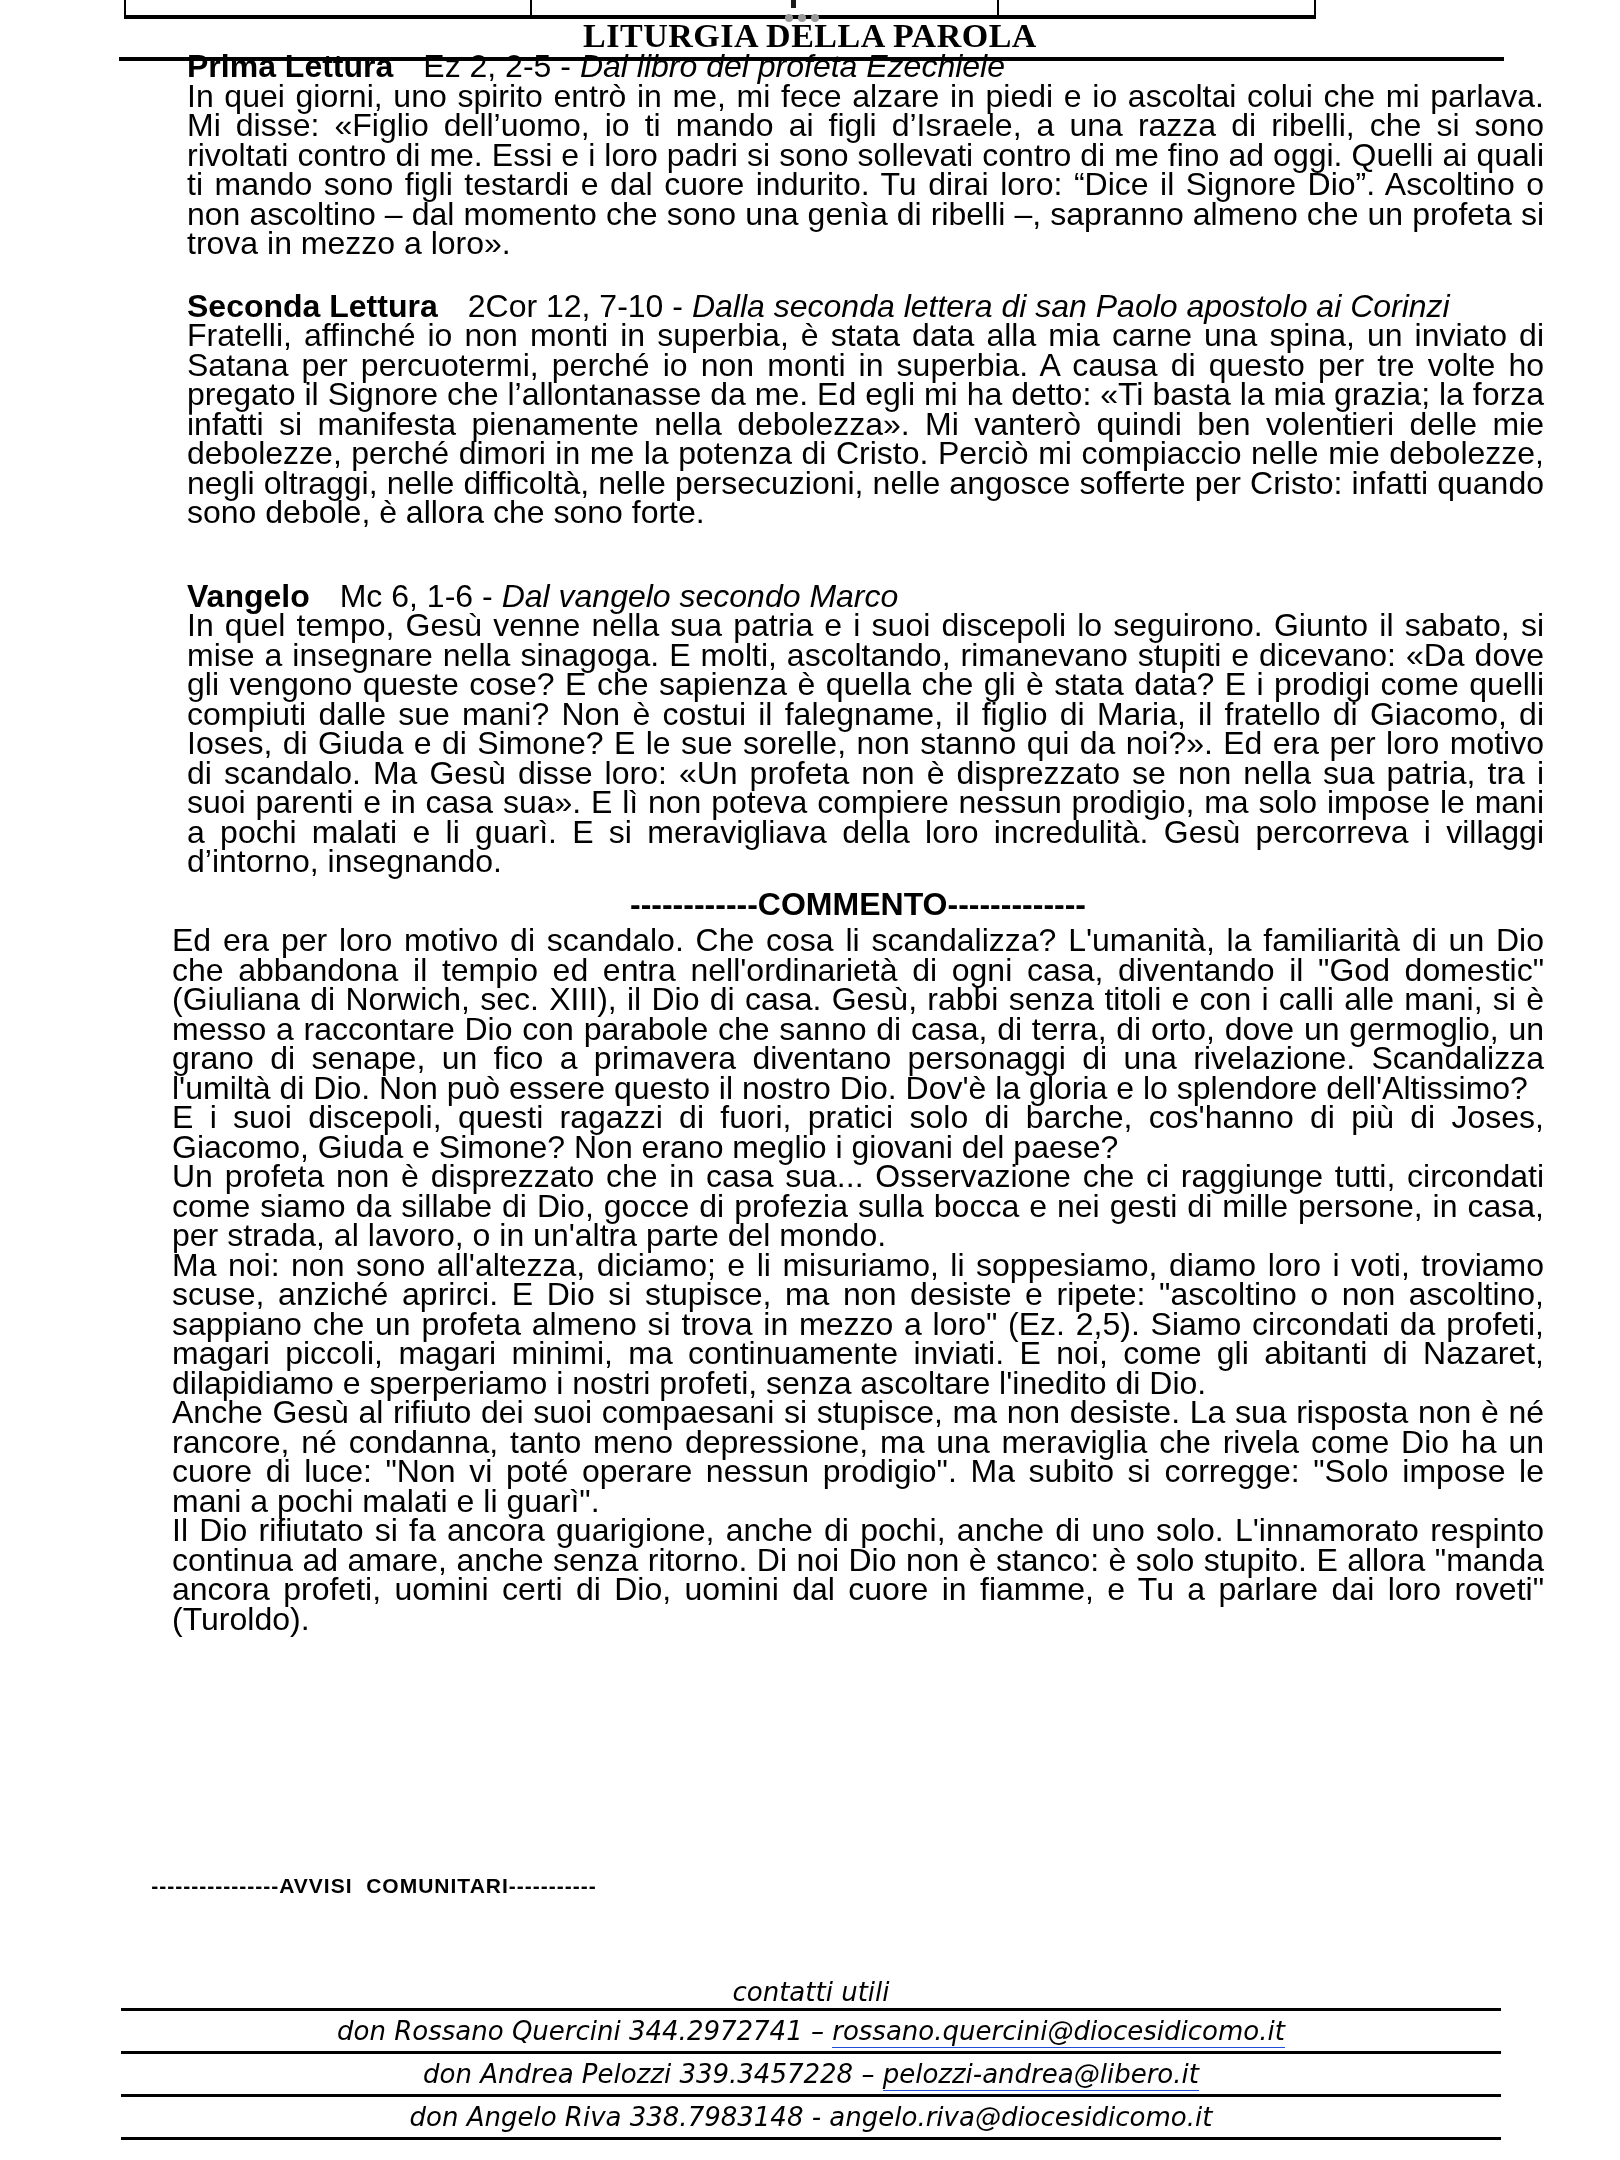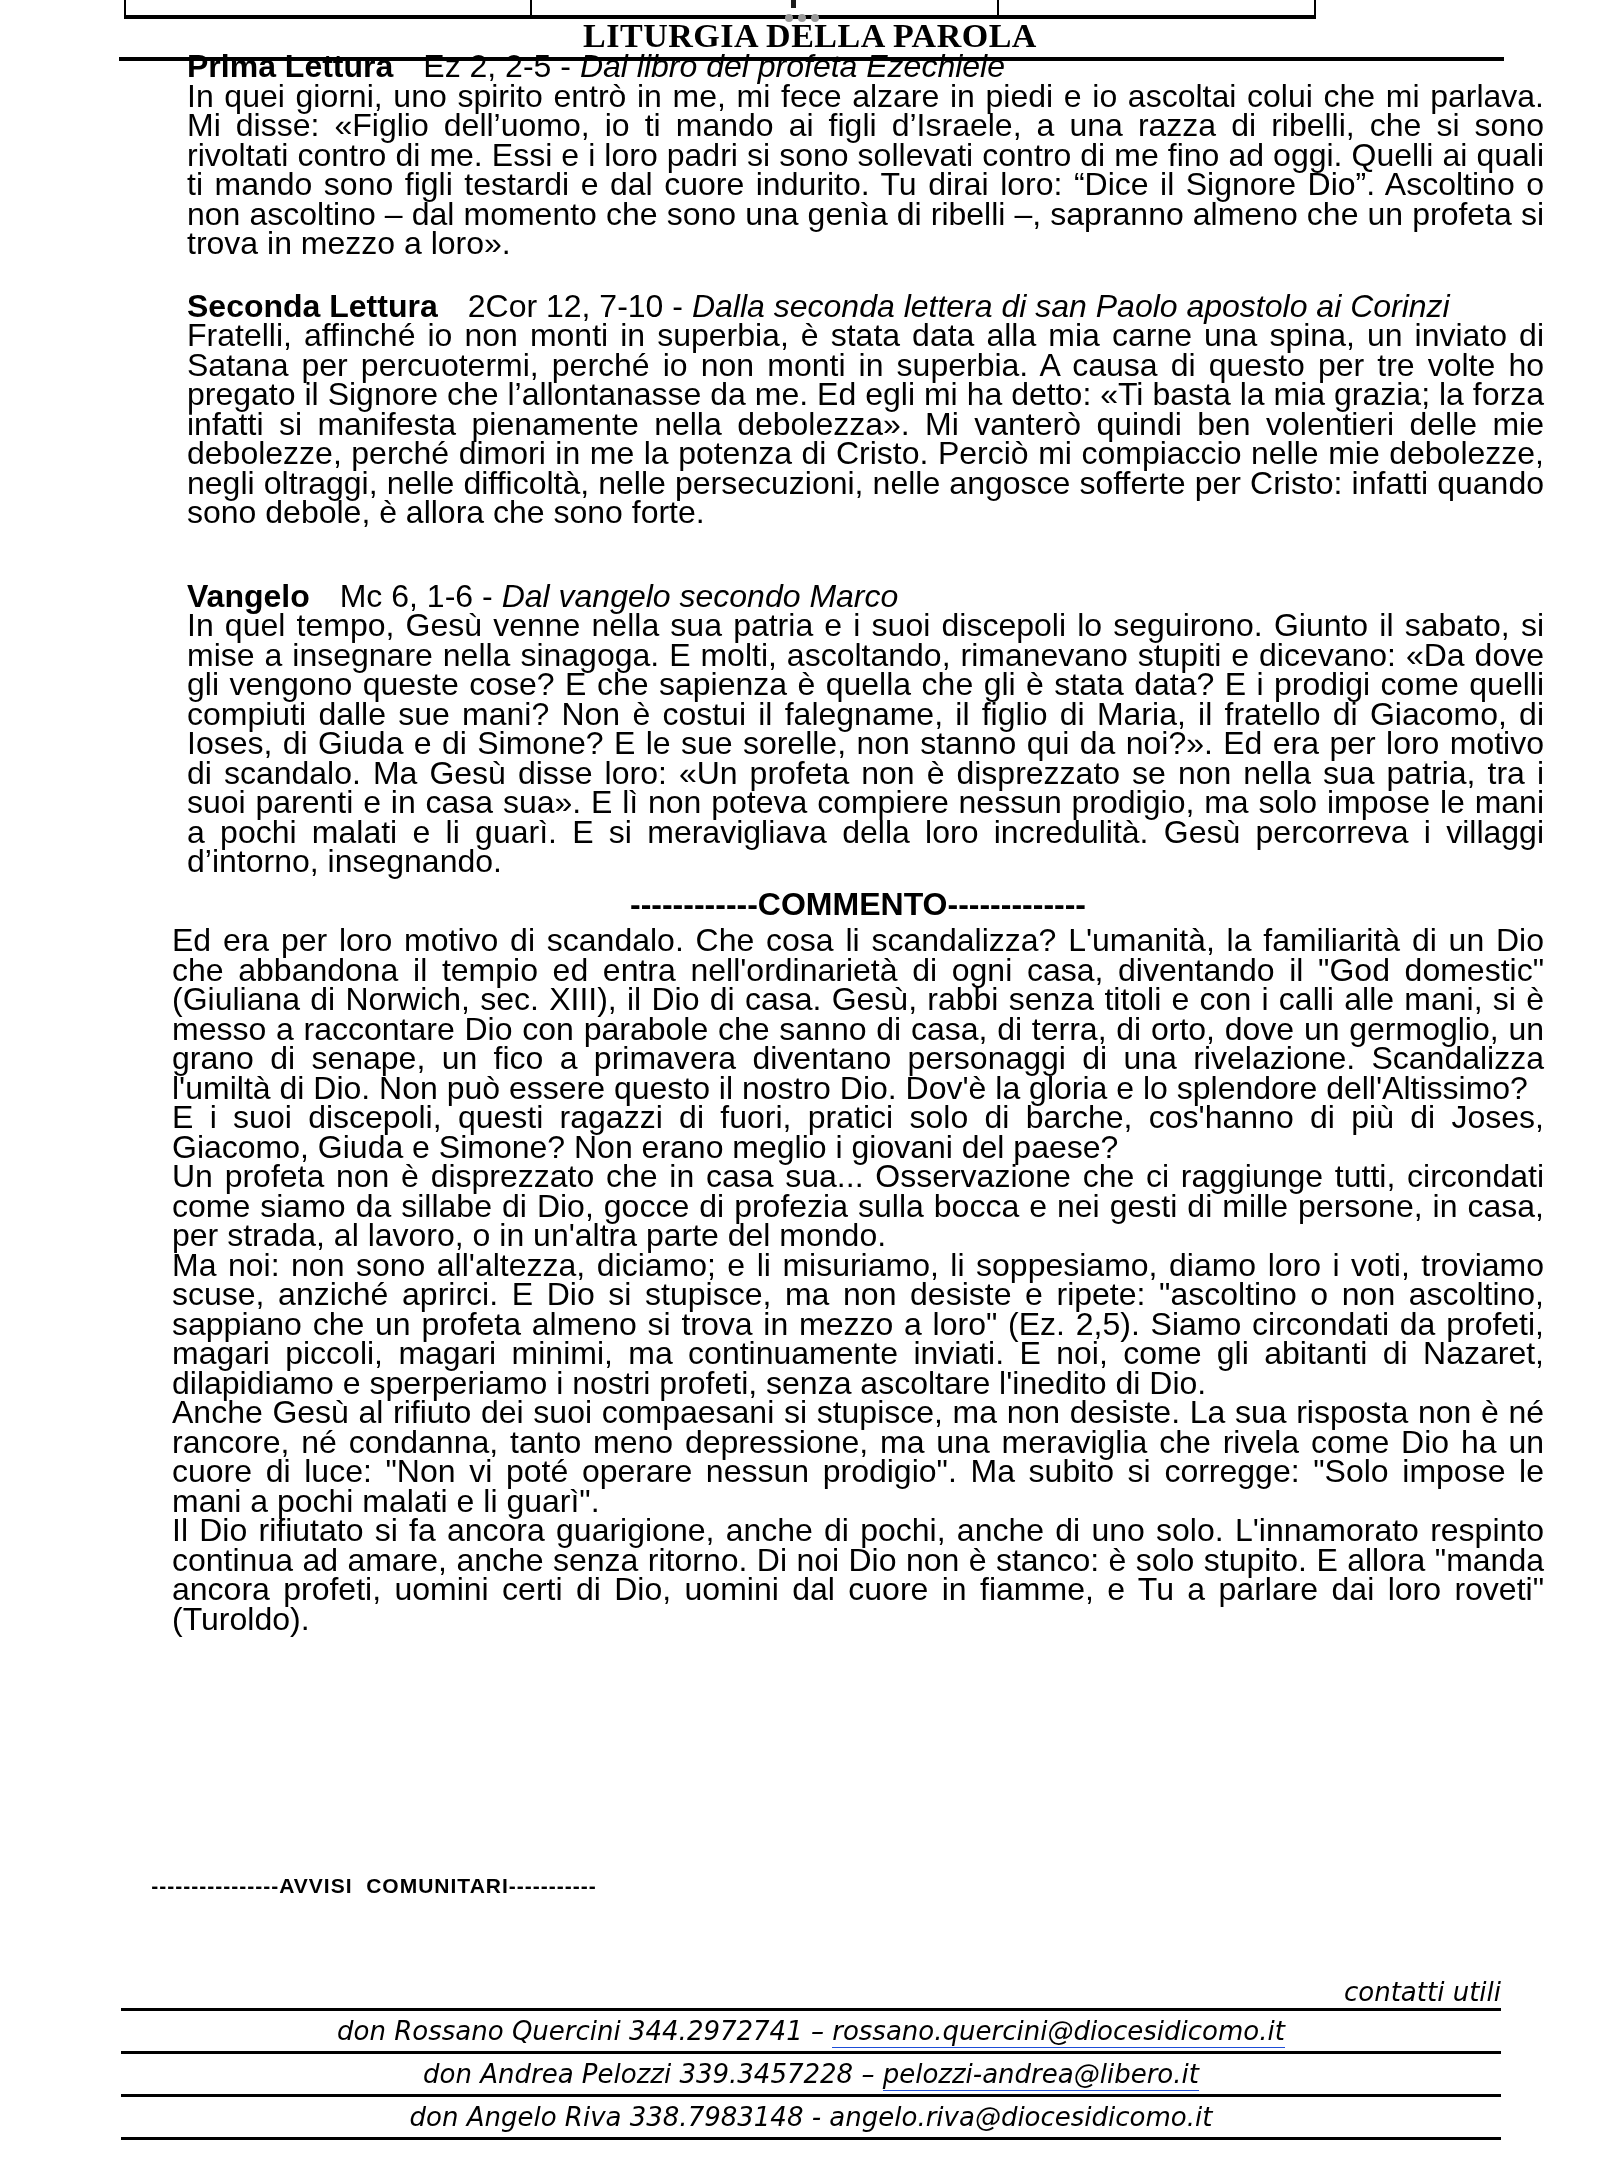--- a/index.html
+++ b/index.html
@@ -51,21 +51,21 @@
   .avvisi{
     position:absolute;left:124px;top:1850px;width:1372px;text-align:left;
     font-weight:bold;font-size:21px;letter-spacing:1px;white-space:pre;
   }
 
   
   .contacts{
     position:absolute;left:121px;top:1976px;width:1380px;
     font-style:italic;font-size:26px;font-family:"DejaVu Sans","Liberation Sans",sans-serif;
   }
-  .contacts-title{text-align:right;line-height:32px;}
+  .contacts-title{text-align:center;line-height:32px;}
   .cline{height:0;border-top:3px solid #000;}
   .crow{text-align:center;line-height:40px;white-space:nowrap;}
   .email{border-bottom:1px solid #1d4ed8;padding-bottom:1px;}
   .email.plain{border-bottom:none;}
 </style>
 </head>
 <body>
 
 <div class="page">
 

